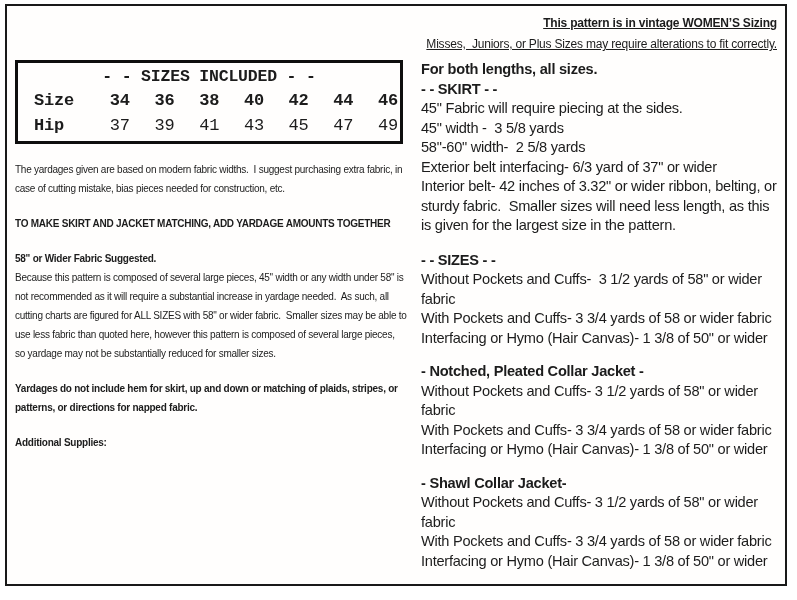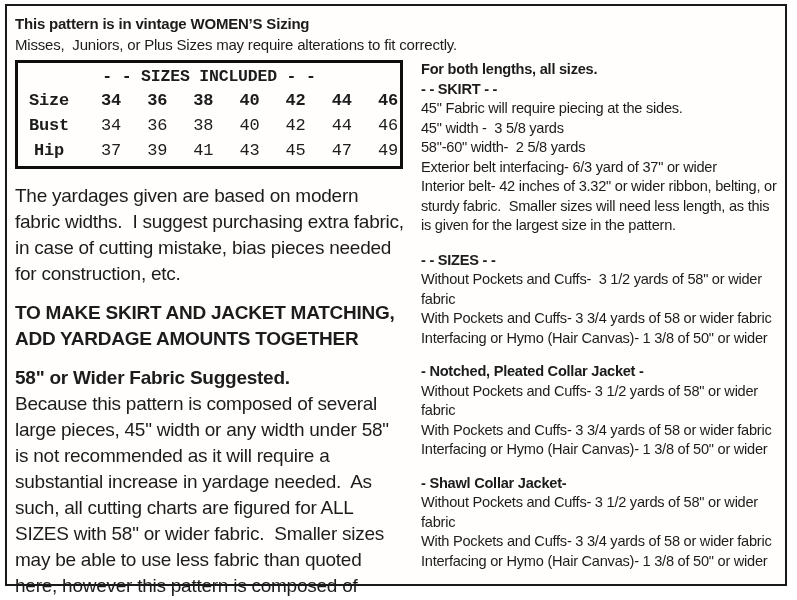--- a/index.html
+++ b/index.html
@@ -20,25 +20,26 @@
     height: 582px;
     border: 2px solid #191919;
     padding: 7px 8px 4px 8px;
     background: #fffefd;
   }
   .t { white-space: pre-wrap; }
   .bold { font-weight: bold; }
 
   
   .header {
-    text-align: left;
+    text-align: right;
     margin-bottom: 5px;
     line-height: 21px;
-    font-size: 15px;
+    font-size: 12px;
     letter-spacing: -0.2px;
+    text-decoration: underline;
   }
 
   
   .columns {
     display: flex;
     gap: 14px;
   }
   .col-left  { width: 392px; flex: 0 0 392px; }
   .col-right { flex: 1; }
 
@@ -57,35 +58,35 @@
     font-family: Liberation Mono, monospace;
   }
   .sizes-table th.tbl-title {
     text-align: center;
     font-size: 16.5px;
     padding-top: 3px;
     line-height: 22px;
   }
   .sizes-table td.lbl {
     font-weight: bold;
-    text-align: center;
-    padding-left: 5px;
+    text-align: left;
+    padding-left: 16px;
     width: 54px;
   }
   .sizes-table td.val {
     text-align: right;
     width: 46px;
   }
   .sizes-table tr.last td { padding-bottom: 3px; }
 
   
   .p {
-    margin: 8px 0 13px 0;
-    font-size: 19px;
-    line-height: 26px;
+    margin: 16px 0 13px 0;
+    font-size: 10px;
+    line-height: 19px;
     letter-spacing: -0.25px;
   }
   .p.tight { margin-bottom: 0; }
 
   
   .col-right .line,
   .col-right .p {
     font-size: 14.6px;
     line-height: 19.5px;
     letter-spacing: -0.25px;
@@ -116,30 +117,20 @@
           <tr>
             <td class="lbl">Size</td>
             <td class="val bold">34</td>
             <td class="val bold">36</td>
             <td class="val bold">38</td>
             <td class="val bold">40</td>
             <td class="val bold">42</td>
             <td class="val bold">44</td>
             <td class="val bold">46</td>
           </tr>
-          <tr>
-            <td class="lbl">Bust</td>
-            <td class="val">34</td>
-            <td class="val">36</td>
-            <td class="val">38</td>
-            <td class="val">40</td>
-            <td class="val">42</td>
-            <td class="val">44</td>
-            <td class="val">46</td>
-          </tr>
           <tr class="last">
             <td class="lbl">Hip</td>
             <td class="val">37</td>
             <td class="val">39</td>
             <td class="val">41</td>
             <td class="val">43</td>
             <td class="val">45</td>
             <td class="val">47</td>
             <td class="val">49</td>
           </tr>
@@ -148,20 +139,21 @@
 
       <p class="p t">The yardages given are based on modern fabric widths.  I suggest purchasing extra fabric, in case of cutting mistake, bias pieces needed for construction, etc.</p>
 
       <p class="p t bold">TO MAKE SKIRT AND JACKET MATCHING, ADD YARDAGE AMOUNTS TOGETHER</p>
 
       <div class="p">
         <div class="t bold">58" or Wider Fabric Suggested.</div>
         <div class="t">Because this pattern is composed of several large pieces, 45" width or any width under 58" is not recommended as it will require a substantial increase in yardage needed.  As such, all cutting charts are figured for ALL SIZES with 58" or wider fabric.  Smaller sizes may be able to use less fabric than quoted here, however this pattern is composed of several large pieces, so yardage may not be substantially reduced for smaller sizes.</div>
       </div>
 
+      <p class="p t bold">Yardages do not include hem for skirt, up and down or matching of plaids, stripes, or patterns, or directions for napped fabric.</p>
 
       <div class="p tight">
         <div class="t bold">Additional Supplies:</div>
 
       </div>
 
     </div>
 
     <div class="col-right">
 

